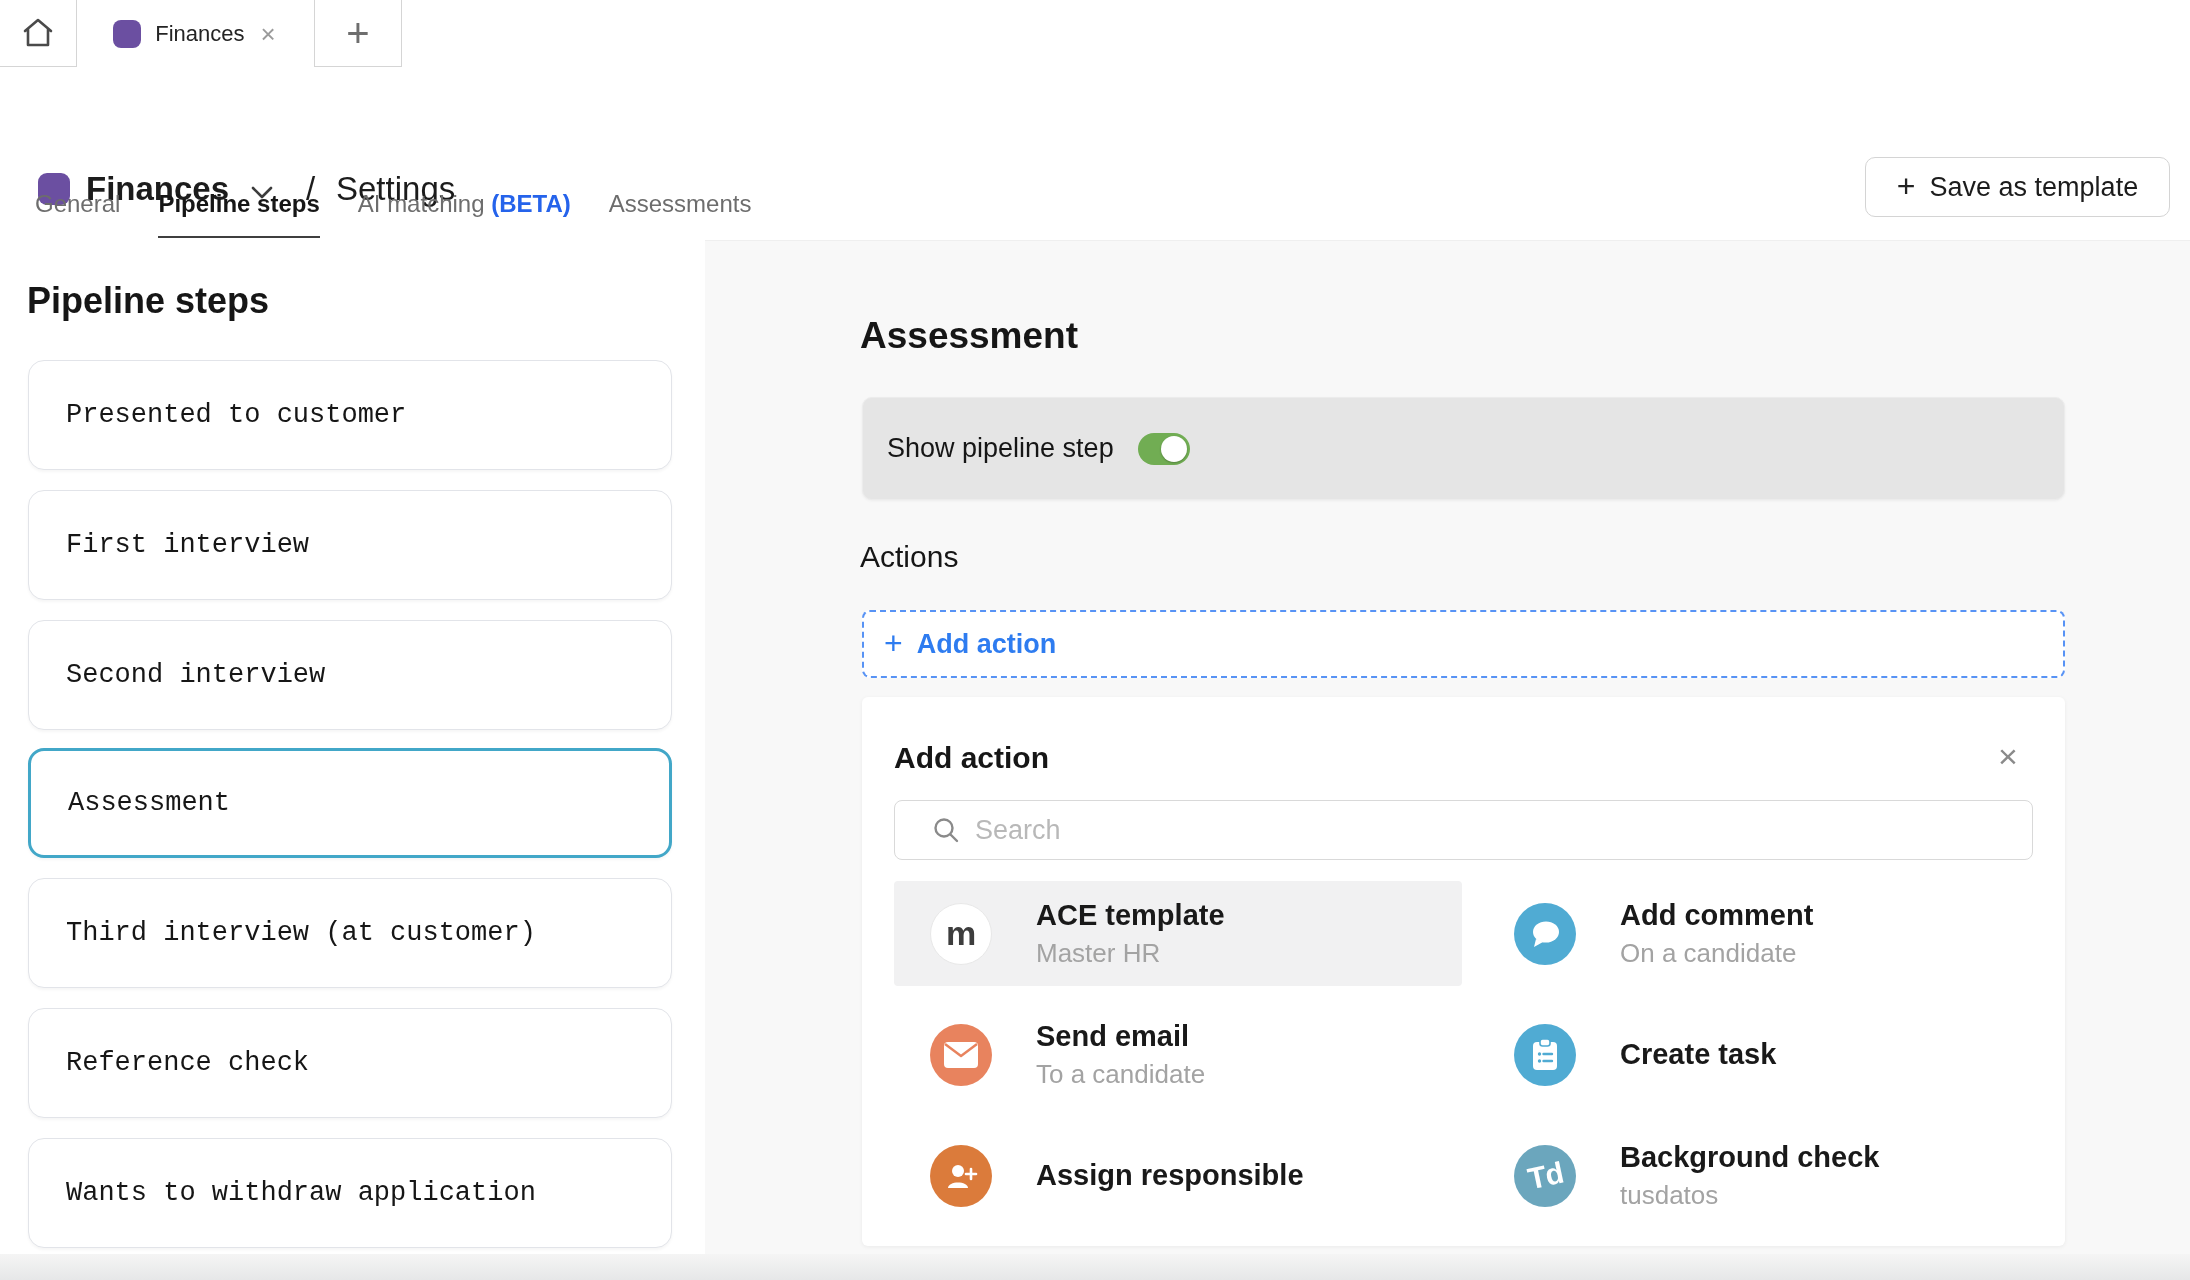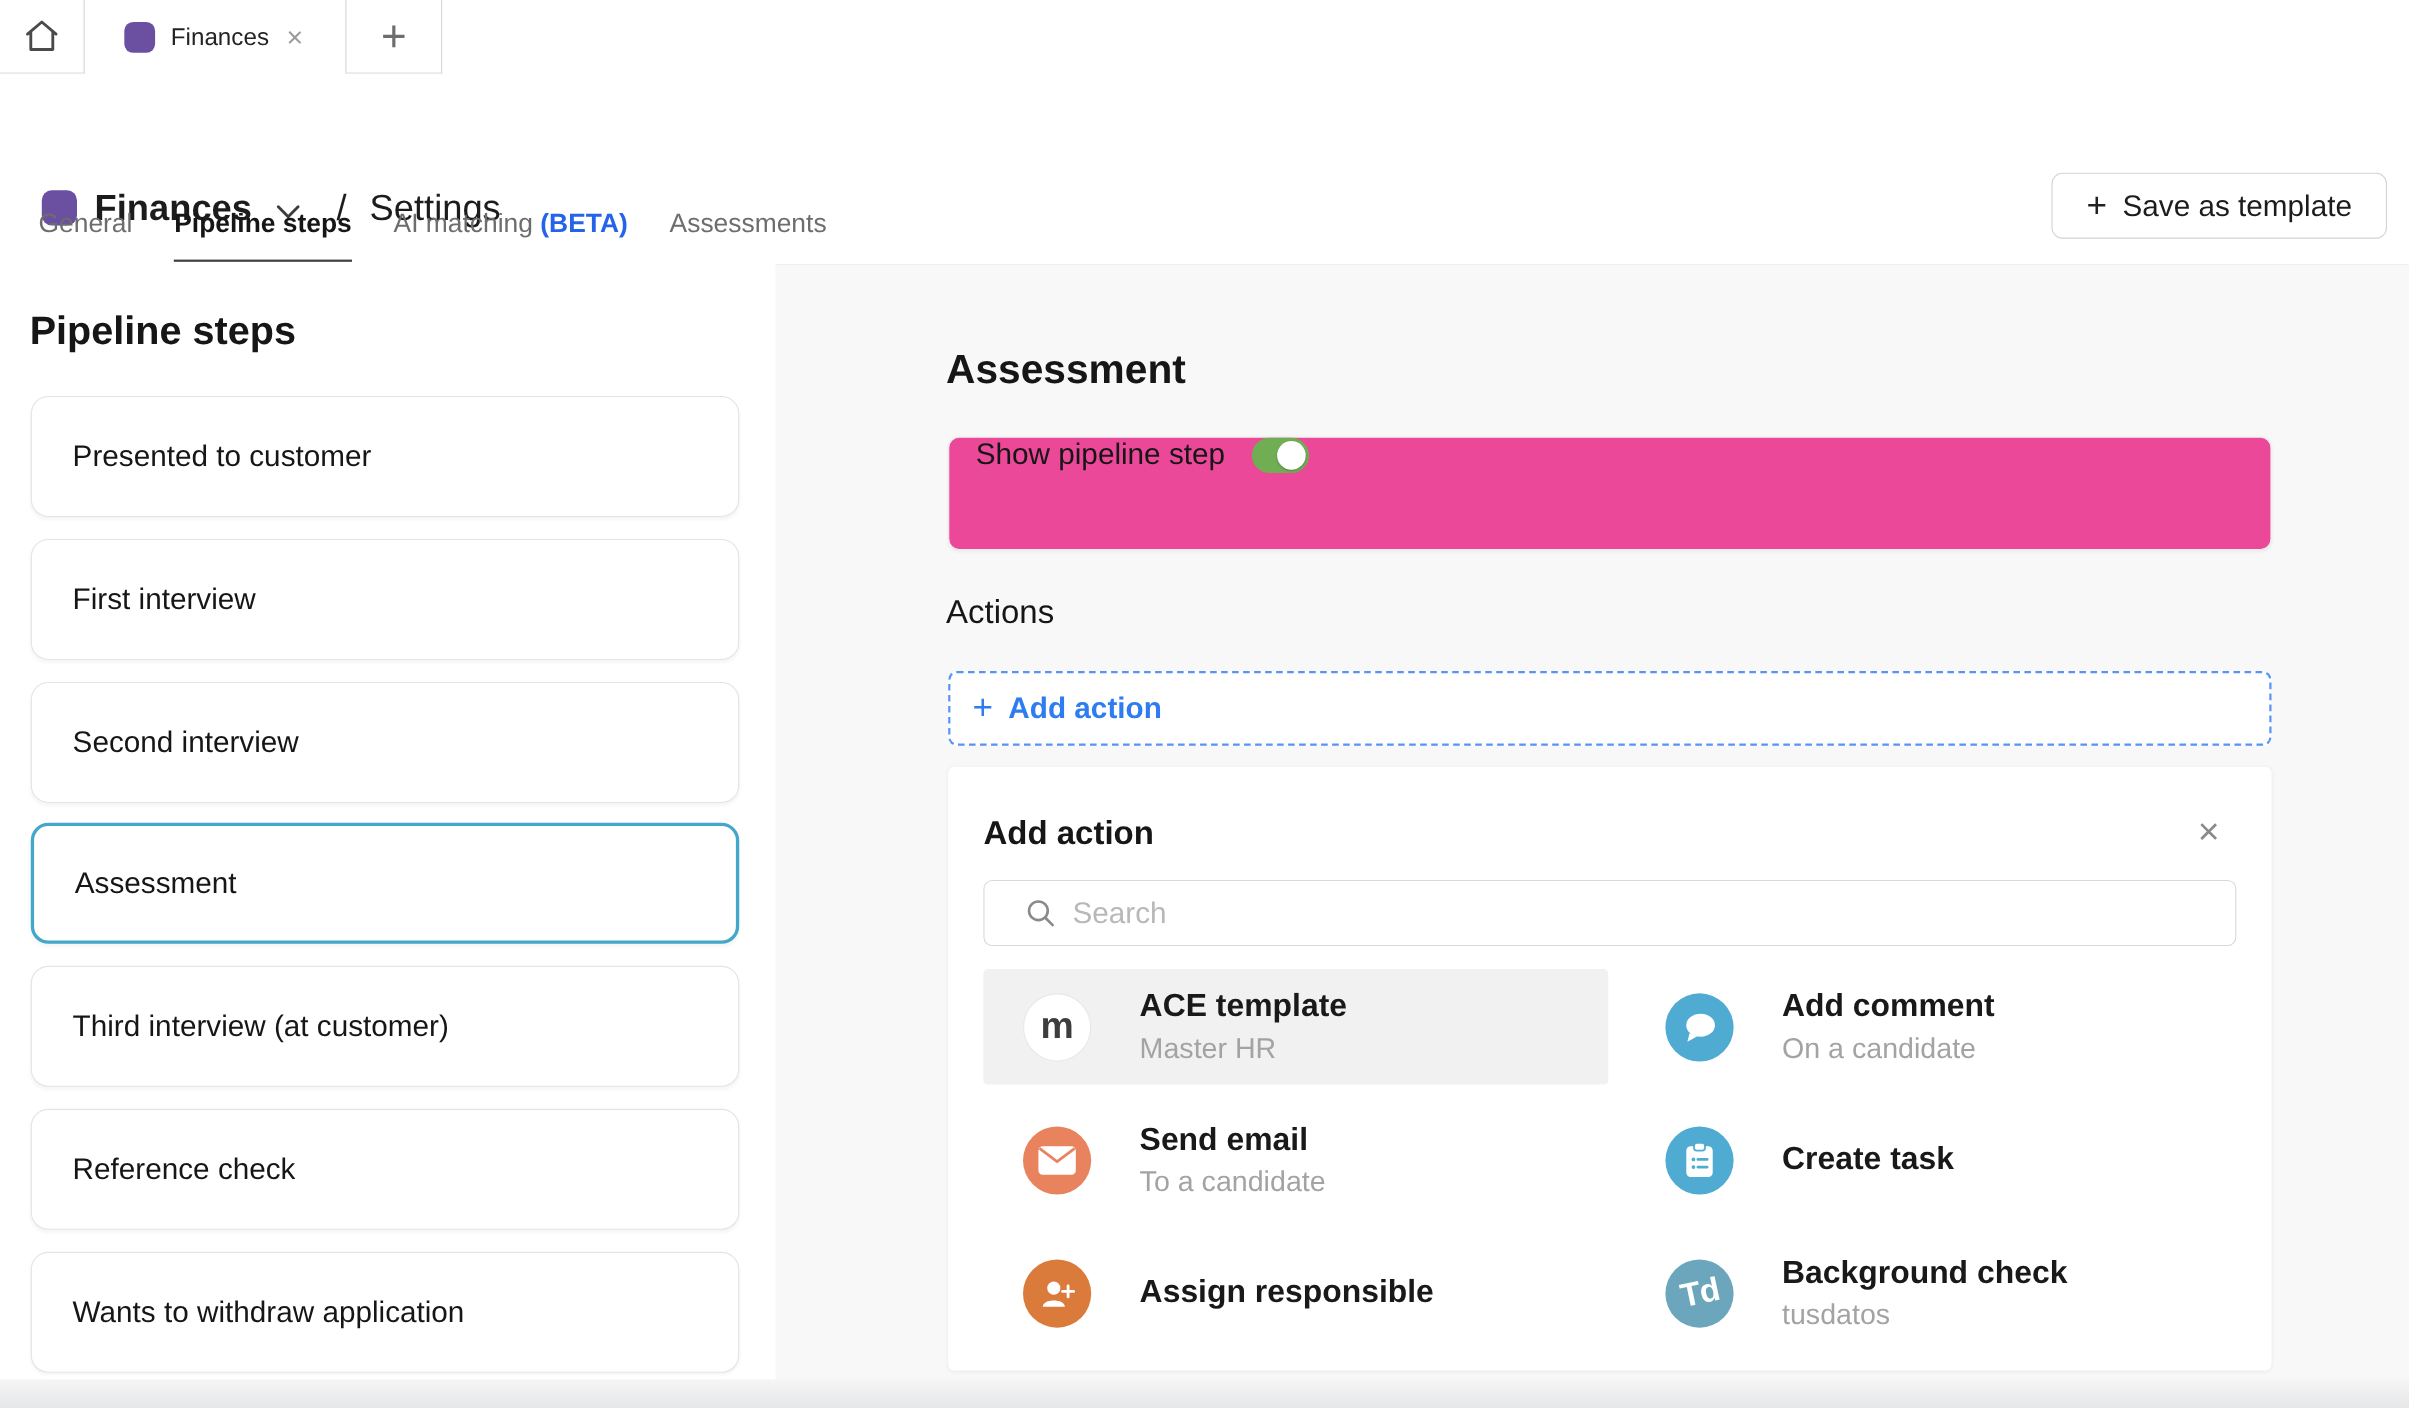--- a/index.html
+++ b/index.html
@@ -37,26 +37,26 @@
 
   
   .main-bg { position:absolute; left:705px; top:240px; width:1485px; height:1040px; background:#f8f8f8; border-top:1px solid #efefef; }
   .bottom-strip { position:absolute; left:0; top:1254px; width:2190px; height:26px; background:linear-gradient(#f5f5f5,#e6e7e8); }
 
   
   .sb-heading { position:absolute; left:27px; top:280px; font-size:36px; font-weight:700; color:#161616; }
   .step-card { position:absolute; left:28px; width:644px; height:110px; background:#fff; border:1.5px solid #e2e4e9; border-radius:16px;
                box-shadow:0 2px 3px rgba(0,0,0,.04); display:flex; align-items:center; padding-left:37px; cursor:pointer; }
   .step-card.selected { border:3px solid #42a7c8; }
-  .step-label { font-size:27px; color:#161616; }
+  .step-label { font-size:27px; color:#161616;font-family:Liberation Mono, monospace; }
 
   
   .main-heading { position:absolute; left:860px; top:315px; font-size:37px; font-weight:700; color:#161616; }
-  .show-card { position:absolute; left:862px; top:397px; width:1203px; height:103px; background:#ec4899; border:1px solid #ececec;
-               border-radius:10px; box-shadow:0 1px 3px rgba(0,0,0,.05); display:flex; align-items:flex-start; padding-left:24px; gap:24px; }
+  .show-card { position:absolute; left:862px; top:397px; width:1203px; height:103px; background:#e5e5e5; border:1px solid #ececec;
+               border-radius:10px; box-shadow:0 1px 3px rgba(0,0,0,.05); display:flex; align-items:center; padding-left:24px; gap:24px; }
   .show-label { font-size:27px; color:#161616; }
   .toggle { width:52px; height:32px; border-radius:16px; background:#71ad53; position:relative; cursor:pointer; flex:0 0 auto; }
   .toggle .knob { position:absolute; right:3px; top:3px; width:26px; height:26px; border-radius:50%; background:#fff; box-shadow:0 1px 2px rgba(0,0,0,.25); }
 
   .actions-heading { position:absolute; left:860px; top:540px; font-size:30px; font-weight:400; color:#161616; }
   .add-action-btn { position:absolute; left:862px; top:610px; width:1203px; height:68px; border:2px dashed #5893f5; border-radius:8px;
                     background:#fff; display:flex; align-items:center; padding-left:20px; gap:14px; cursor:pointer; }
   .aa-plus { font-size:32px; font-weight:300; color:#2e7cf0; line-height:1; margin-top:-2px; }
   .aa-label { font-size:27px; font-weight:700; color:#2e7cf0; }
 

